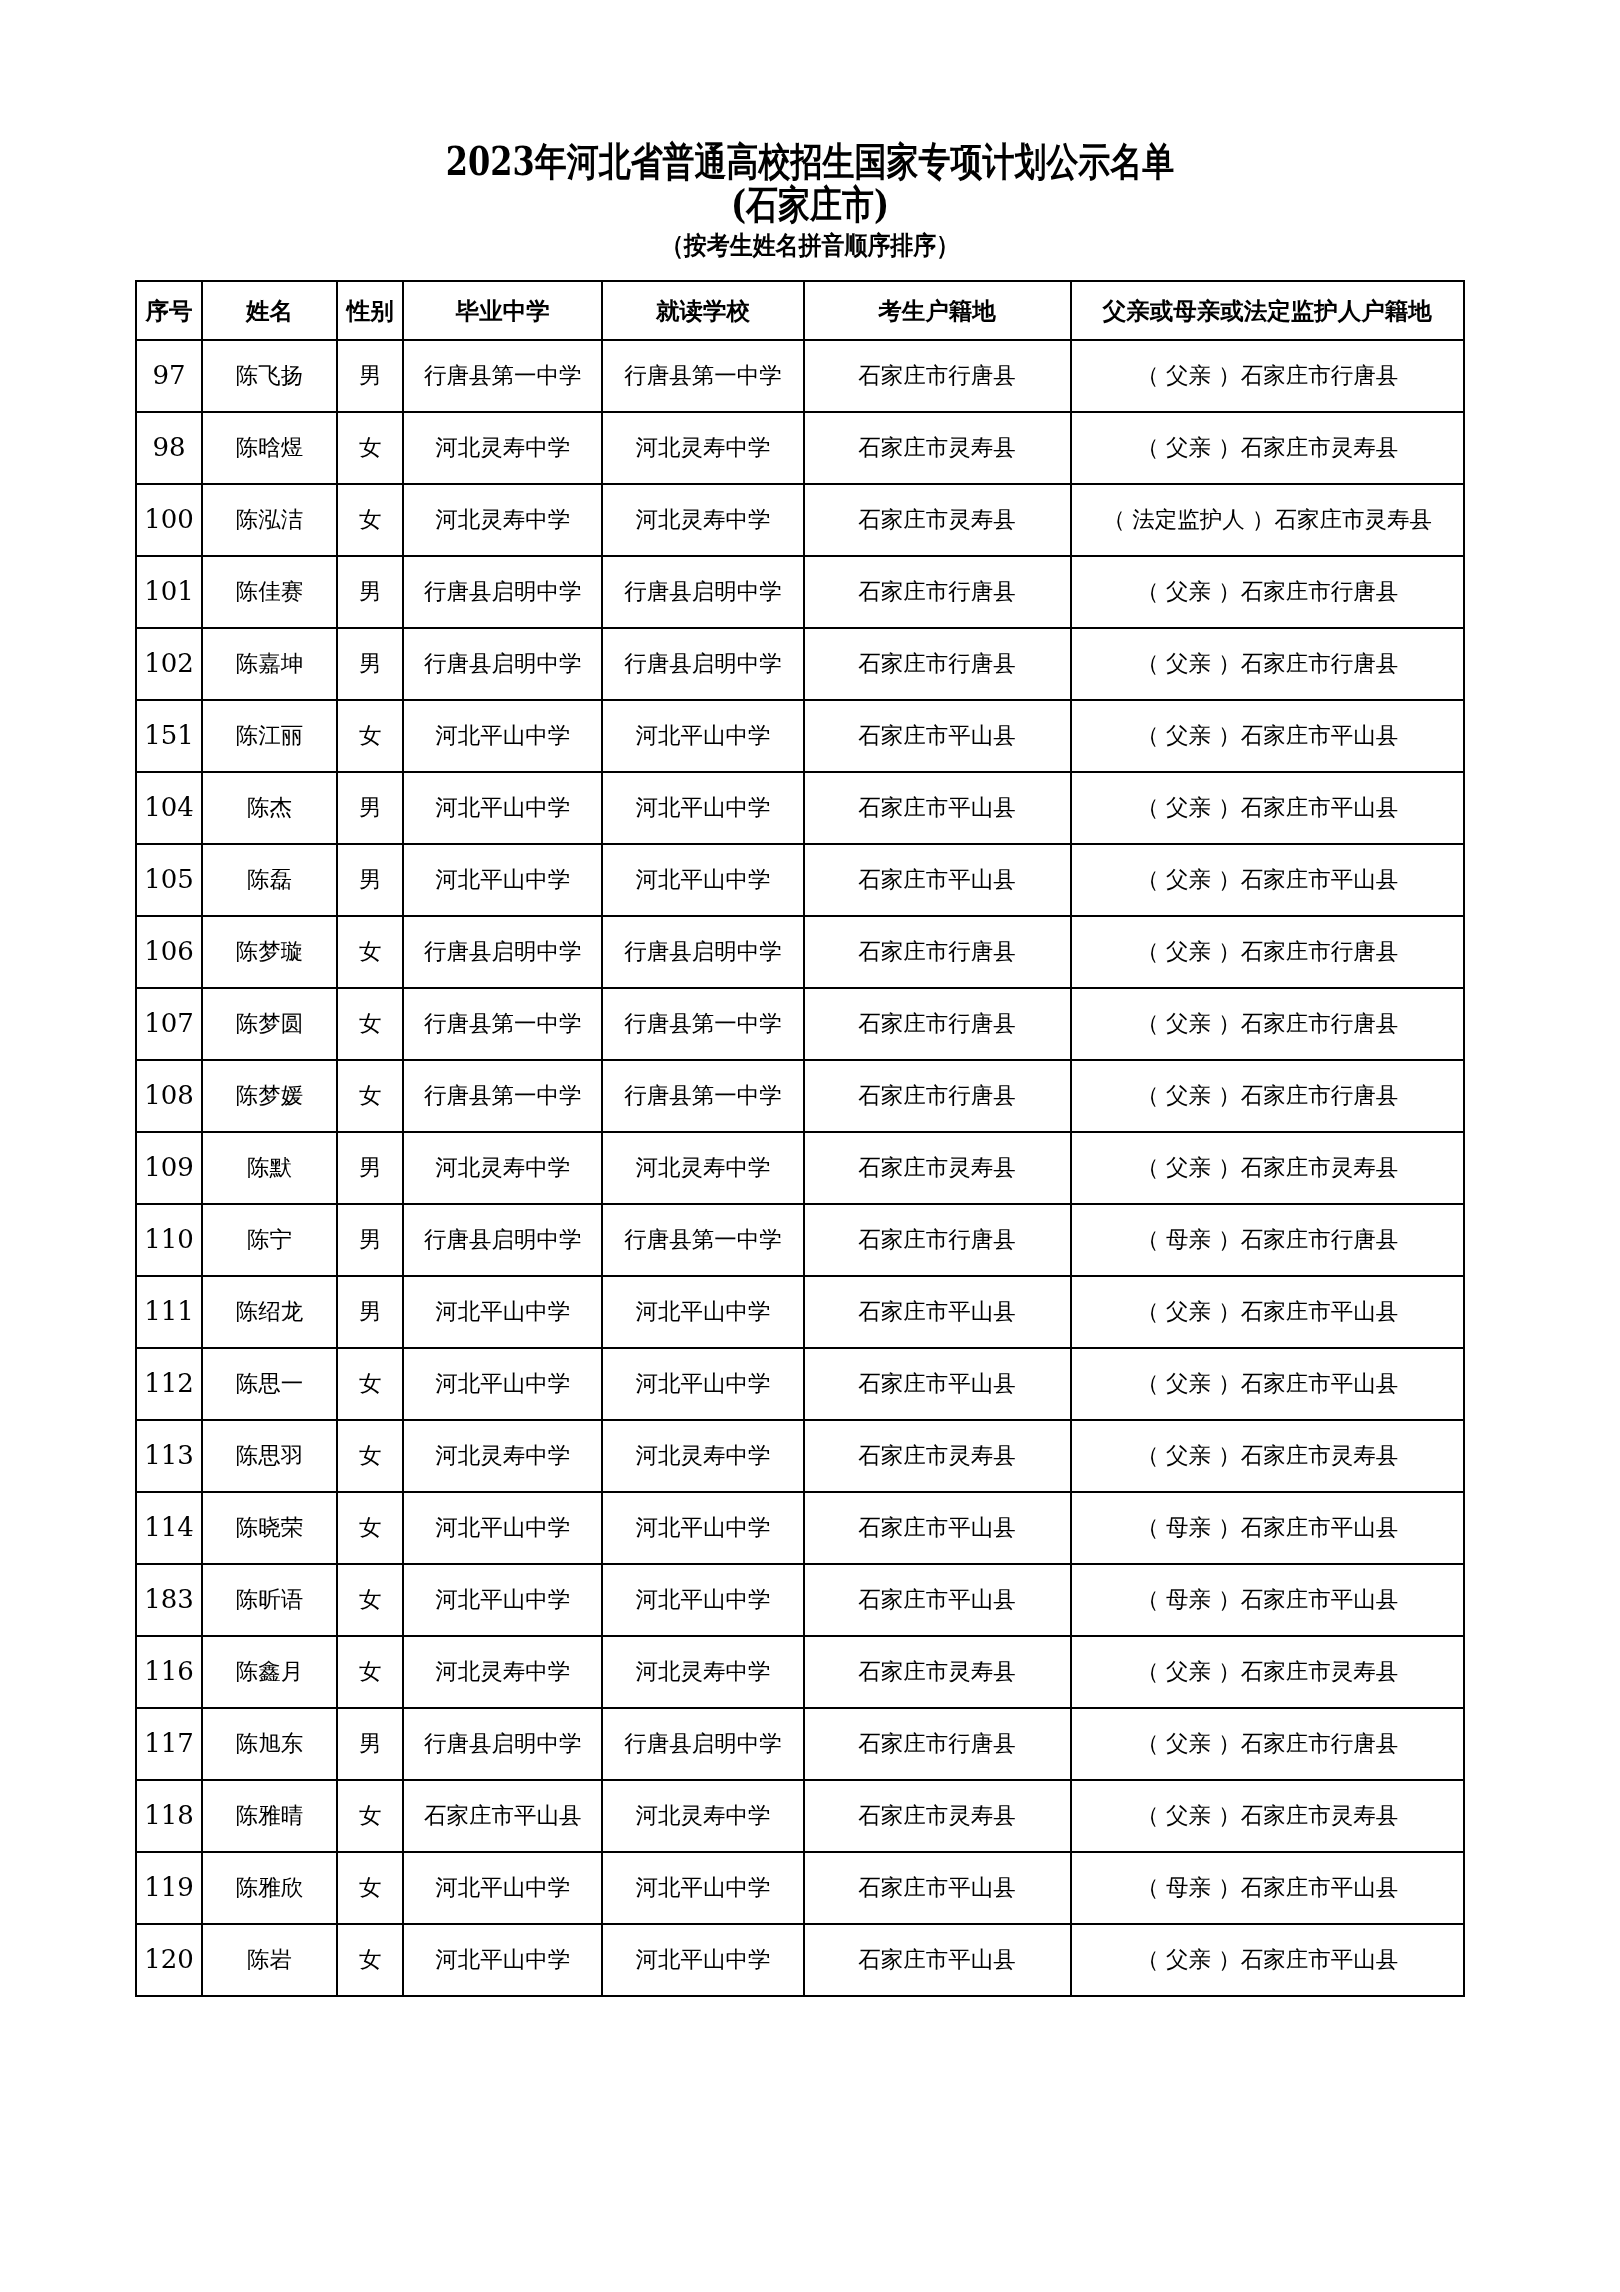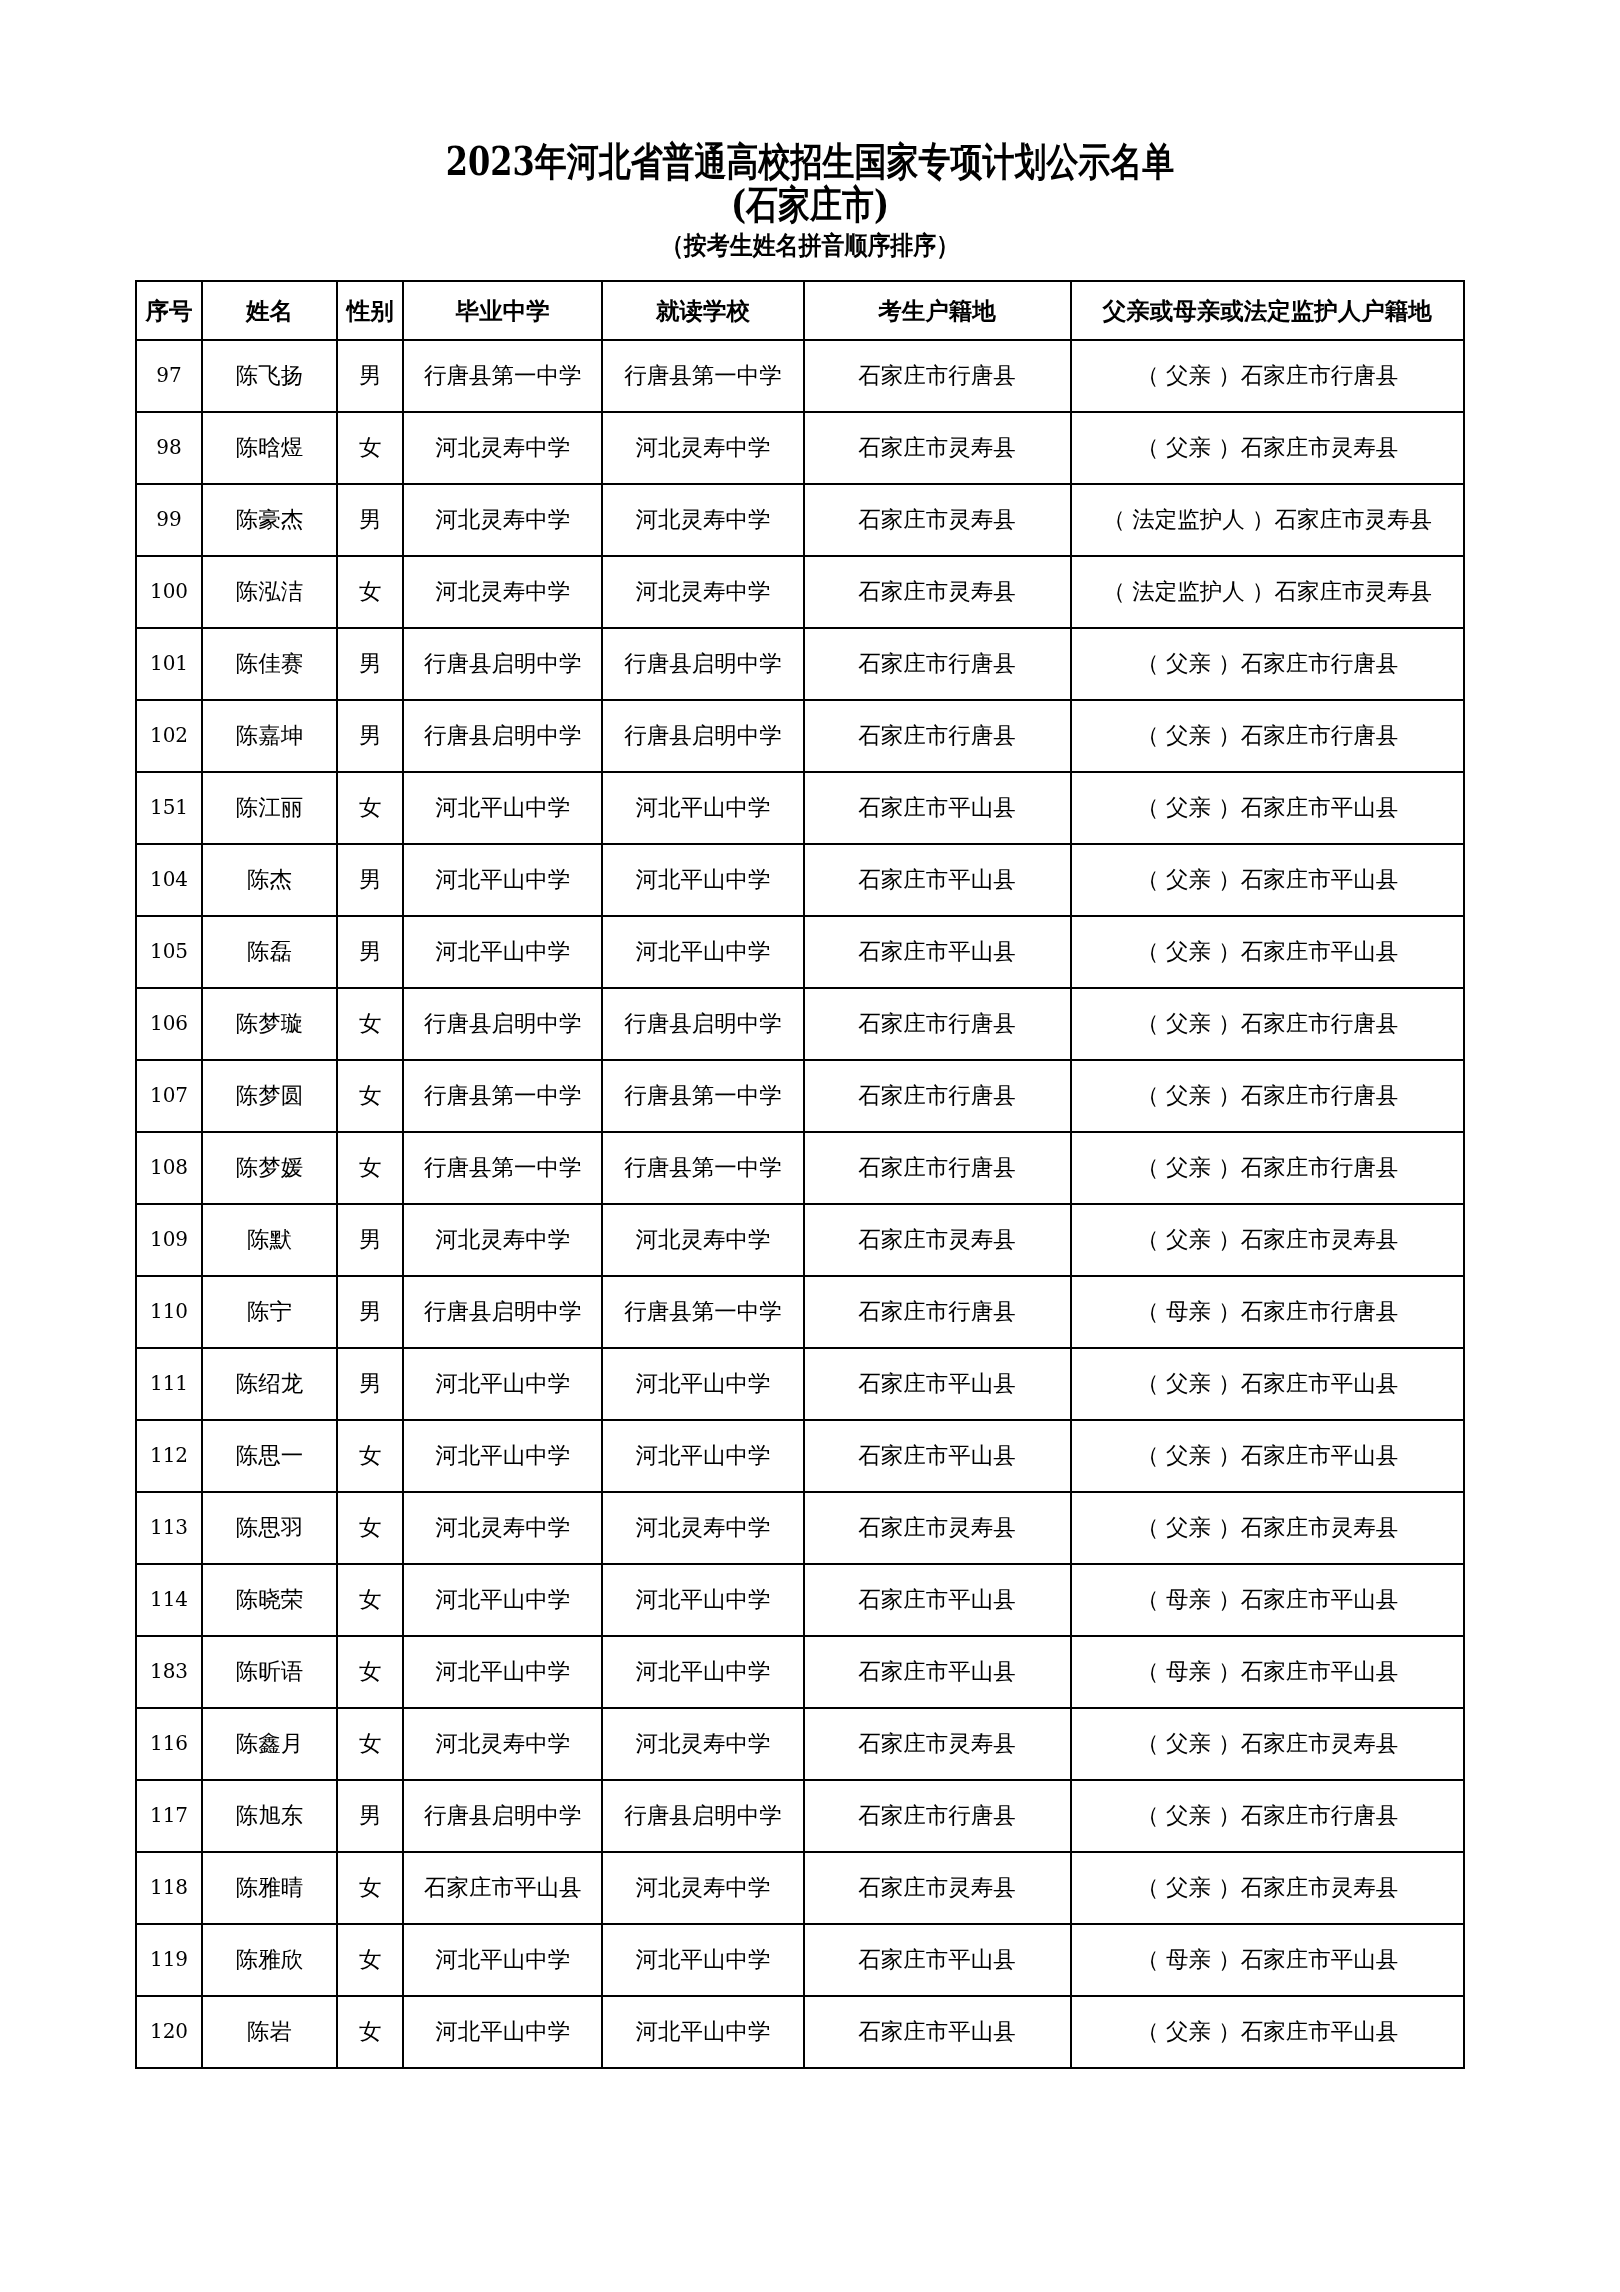--- a/index.html
+++ b/index.html
@@ -67,21 +67,21 @@
       white-space: nowrap;
     }
     table.roster td {
       height: 70px;
       font-size: 22.5px;
       font-weight: normal;
       line-height: 25.5px;
     }
     table.roster td.seq {
       font-family: "DejaVu Serif", "Liberation Serif", serif;
-      font-size: 20px;
+      font-size: 26px;
     }
     .c-seq { width: 65px; }
     .c-name { width: 133px; }
     .c-gender { width: 65px; }
     .c-grad { width: 196px; }
     .c-school { width: 198px; }
     .c-hukou { width: 263px; }
     .c-parent { width: 387px; }
     .wrap { white-space: normal; word-break: break-all; }
     .nowrap { white-space: nowrap; }
@@ -128,29 +128,20 @@
       <tr>
         <td class="seq nowrap">98</td>
         <td class="nowrap">陈晗煜</td>
         <td class="nowrap">女</td>
         <td class="wrap">河北灵寿中学</td>
         <td class="nowrap">河北灵寿中学</td>
         <td class="nowrap">石家庄市灵寿县</td>
         <td class="nowrap">（ 父亲 ）石家庄市灵寿县</td>
       </tr>
       <tr>
-        <td class="seq nowrap">99</td>
-        <td class="nowrap">陈豪杰</td>
-        <td class="nowrap">男</td>
-        <td class="wrap">河北灵寿中学</td>
-        <td class="nowrap">河北灵寿中学</td>
-        <td class="nowrap">石家庄市灵寿县</td>
-        <td class="nowrap">（ 法定监护人 ）石家庄市灵寿县</td>
-      </tr>
-      <tr>
         <td class="seq nowrap">100</td>
         <td class="nowrap">陈泓洁</td>
         <td class="nowrap">女</td>
         <td class="wrap">河北灵寿中学</td>
         <td class="nowrap">河北灵寿中学</td>
         <td class="nowrap">石家庄市灵寿县</td>
         <td class="nowrap">（ 法定监护人 ）石家庄市灵寿县</td>
       </tr>
       <tr>
         <td class="seq nowrap">101</td>

